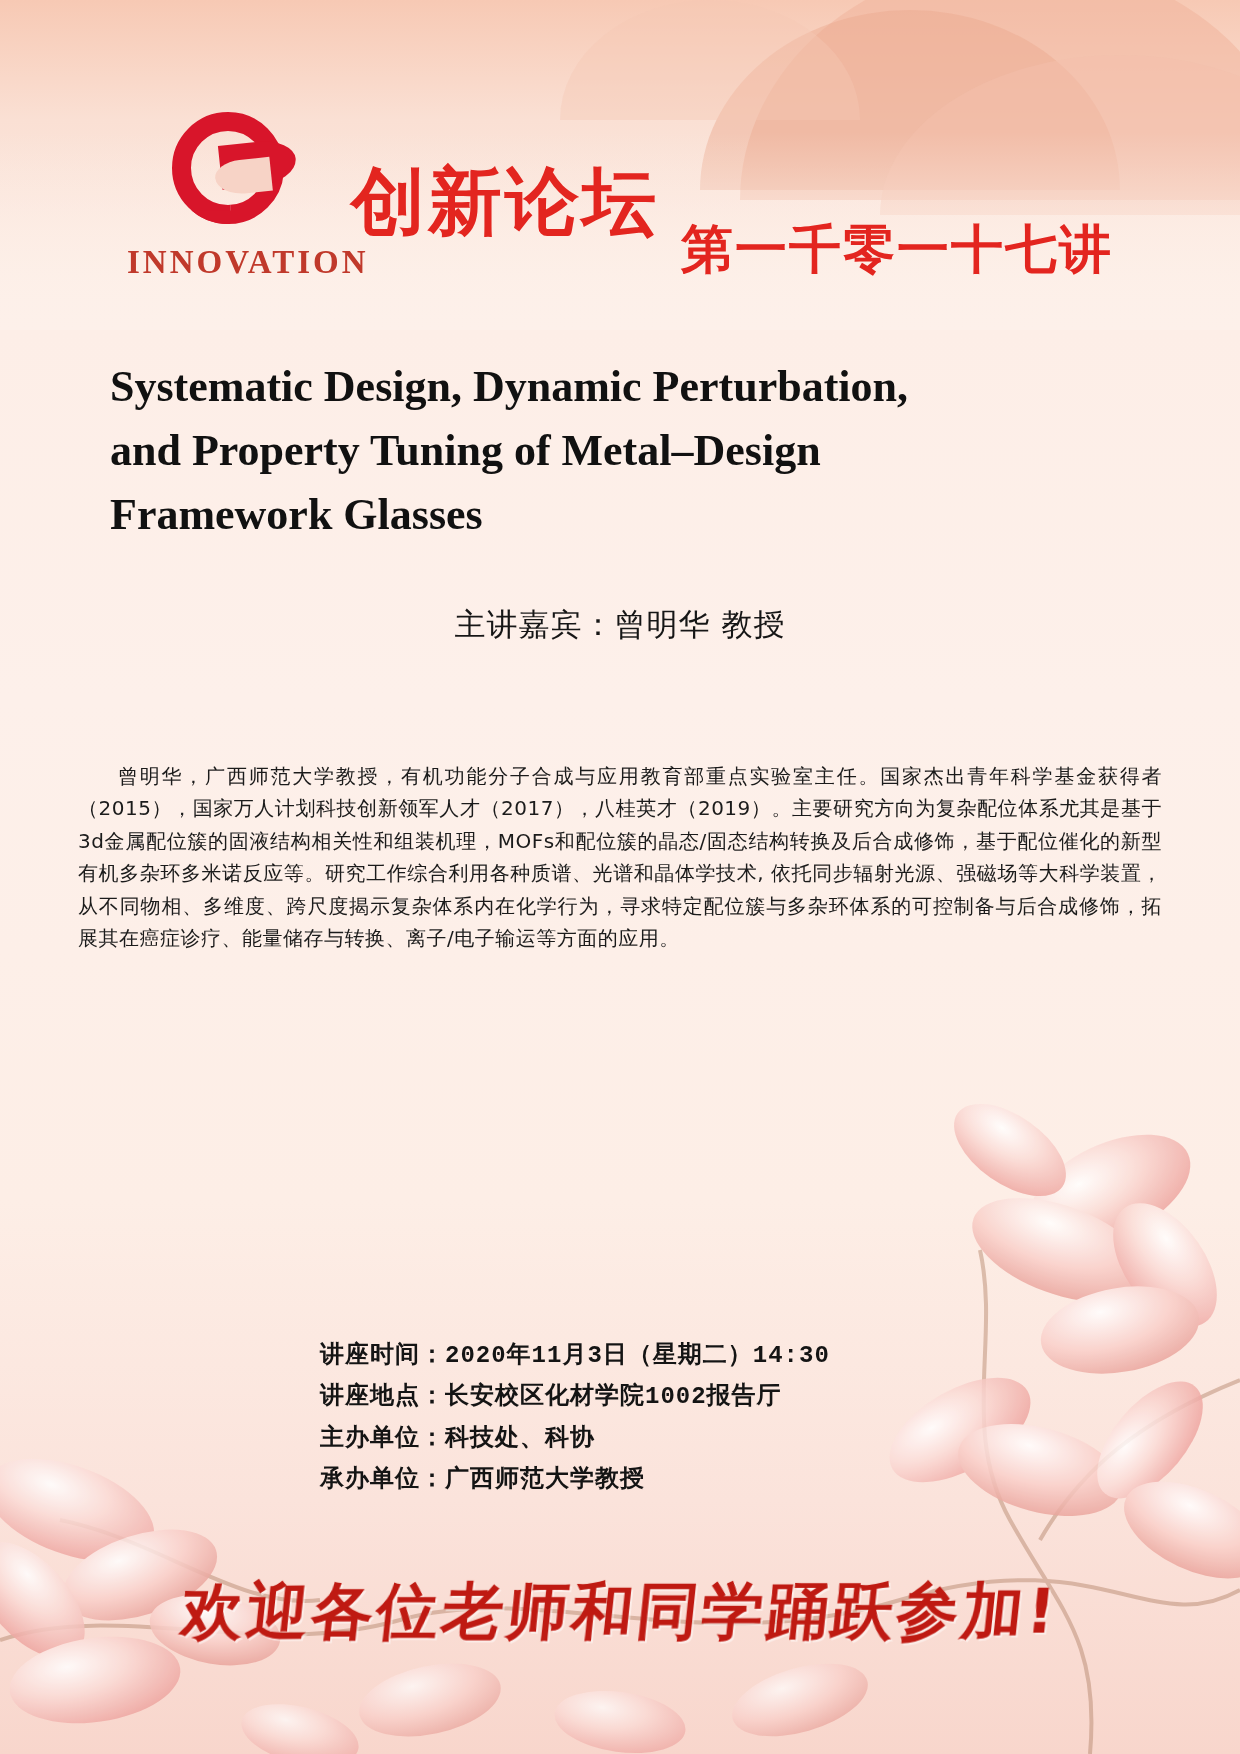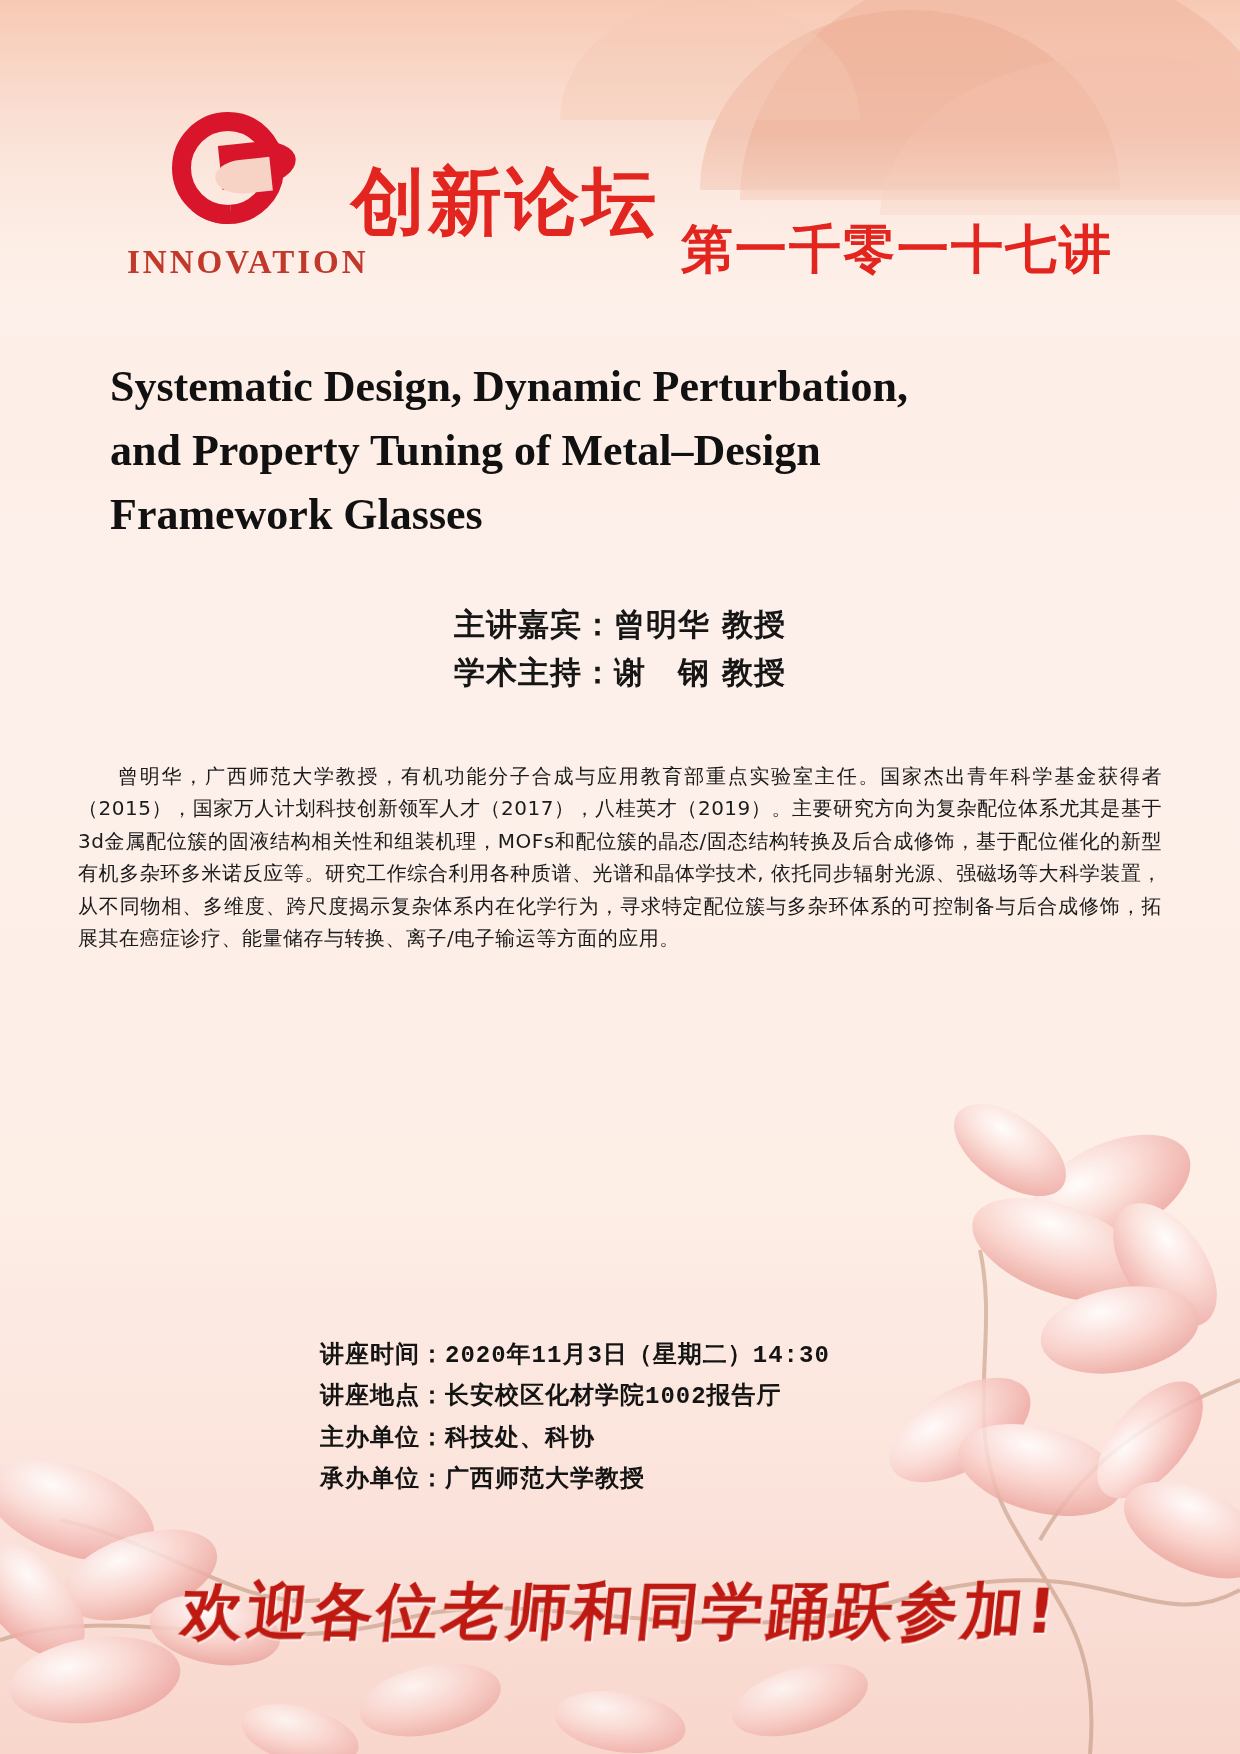--- a/index.html
+++ b/index.html
@@ -144,21 +144,21 @@
     color: #111;
   }
 
   .speakers {
     position: absolute;
     top: 600px;
     left: 0;
     width: 100%;
     text-align: center;
     font-family: "DejaVu Sans", sans-serif;
-    font-weight: bold;
+    font-weight: normal;
     font-size: 31px;
     line-height: 1.55;
     color: #161616;
     letter-spacing: 1px;
   }
 
   .bio {
     position: absolute;
     top: 760px;
     left: 78px;
@@ -276,21 +276,20 @@
   </div>
 
   <div class="title">
     <div>Systematic Design, Dynamic Perturbation,</div>
     <div>and Property Tuning of Metal–Design</div>
     <div>Framework Glasses</div>
   </div>
 
   <div class="speakers">
     <div>主讲嘉宾：曾明华 教授</div>
-    <div>学术主持：谢　钢 教授</div>
   </div>
 
   <div class="bio">曾明华，广西师范大学教授，有机功能分子合成与应用教育部重点实验室主任。国家杰出青年科学基金获得者（2015），国家万人计划科技创新领军人才（2017），八桂英才（2019）。主要研究方向为复杂配位体系尤其是基于3d金属配位簇的固液结构相关性和组装机理，MOFs和配位簇的晶态/固态结构转换及后合成修饰，基于配位催化的新型有机多杂环多米诺反应等。研究工作综合利用各种质谱、光谱和晶体学技术, 依托同步辐射光源、强磁场等大科学装置，从不同物相、多维度、跨尺度揭示复杂体系内在化学行为，寻求特定配位簇与多杂环体系的可控制备与后合成修饰，拓展其在癌症诊疗、能量储存与转换、离子/电子输运等方面的应用。</div>
 
   <div class="details">
     <div class="row">讲座时间：2020年11月3日（星期二）14:30</div>
     <div class="row">讲座地点：长安校区化材学院1002报告厅</div>
     <div class="row">主办单位：科技处、科协</div>
     <div class="row">承办单位：广西师范大学教授</div>
   </div>

